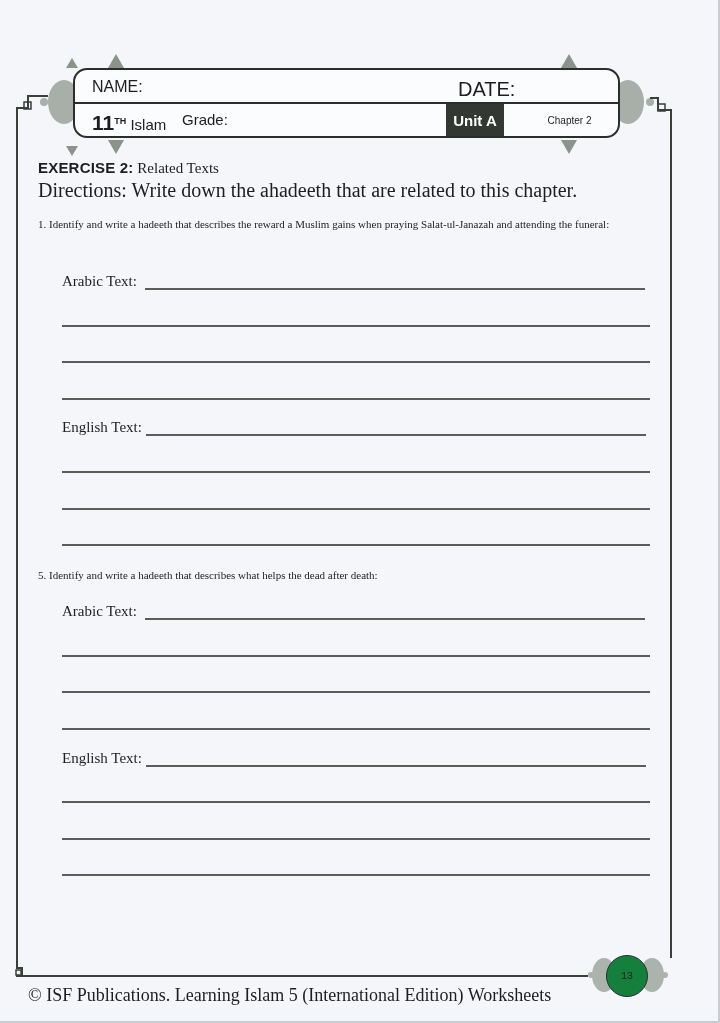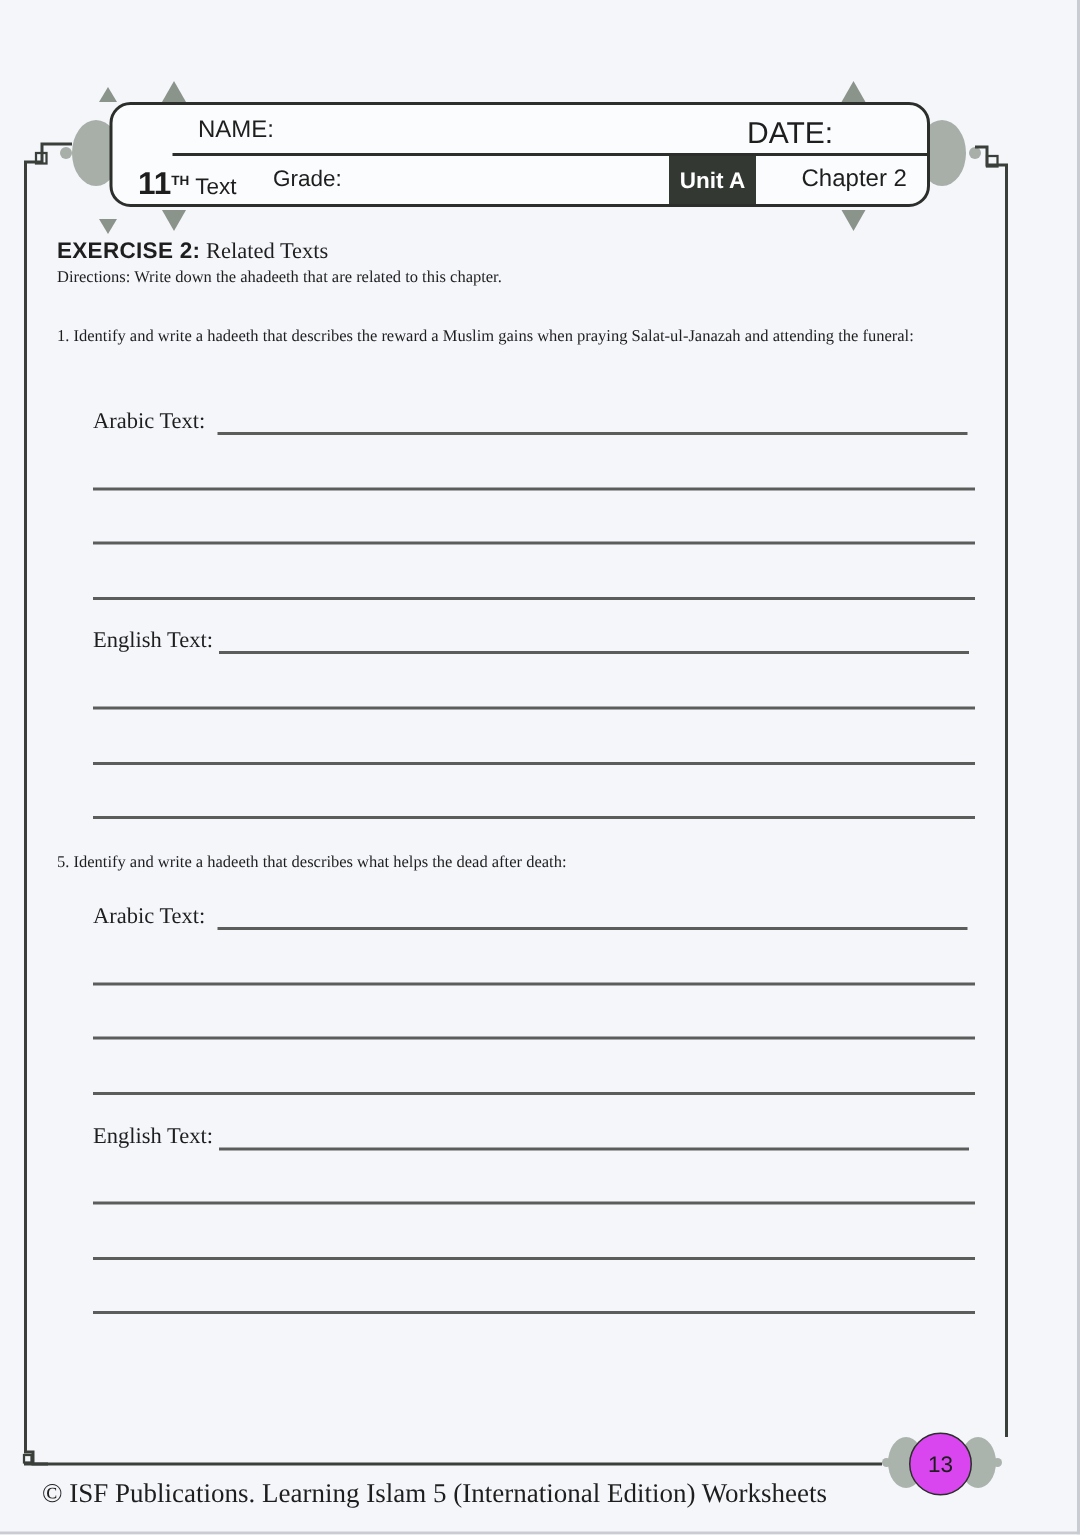--- a/index.html
+++ b/index.html
@@ -20,50 +20,50 @@
   .hook { position:absolute; }
   
   .ornament { position:absolute; }
   
   .header-box {
     position:absolute; left:73px; top:68px; width:543px; height:66px;
     border:2px solid #2b2e2b; border-radius:14px; background:#fbfcfd;
     overflow:hidden;
     font-family:"Liberation Sans", sans-serif;
   }
-  .header-row1 { position:absolute; left:0; top:0; width:100%; height:32px; border-bottom:2px solid #2b2e2b;margin-left:40px; }
+  .header-row1 { position:absolute; left:0; top:0; width:100%; height:32px; border-bottom:2px solid #2b2e2b; }
   .header-row2 { position:absolute; left:0; top:34px; width:100%; height:32px; }
   .lbl-name { position:absolute; left:17px; top:8px; font-size:16px; }
   .lbl-date { position:absolute; left:383px; top:8px; font-size:20px; }
   .lbl-grade { position:absolute; left:17px; top:7px; font-size:15px; }
   .lbl-grade b { font-weight:bold; font-size:21px; }
   .lbl-grade sup { font-size:9px; font-weight:bold;text-align:center; }
   .lbl-class { position:absolute; left:107px; top:7px; font-size:15px; }
   .unit-cell {
     position:absolute; left:371px; top:0; width:58px; height:32px;
     background:#343833; color:#ffffff; font-weight:bold; font-size:15px;
     display:flex; align-items:center; justify-content:center;
   }
   .chapter-cell {
     position:absolute; left:446px; top:0; width:97px; height:32px;
-    display:flex; align-items:center; justify-content:center; font-size:16px;
+    display:flex; align-items:center; justify-content:center; font-size:10px;
   }
   
   .ex-title { position:absolute; left:38px; top:159px; font-size:15px; }
   .ex-title .ex-bold { font-family:"Liberation Sans", sans-serif; font-weight:bold; font-size:15px; letter-spacing:0.2px; }
-  .directions { position:absolute; left:38px; top:179px; font-size:11px; }
+  .directions { position:absolute; left:38px; top:179px; font-size:20px; }
   .question { position:absolute; left:38px; font-size:11px; line-height:21px; width:610px; }
   .field-label { position:absolute; left:62px; font-size:15px; }
   .rule { position:absolute; height:1.5px; background:#5a5d5a; }
   .footer { position:absolute; left:28px; top:985px; font-size:18px; }
   .page-num-circle {
     position:absolute; left:606px; top:955px; width:40px; height:40px;
-    border:1.5px solid #2b2e2b; border-radius:50%; background:#d946ef;
+    border:1.5px solid #2b2e2b; border-radius:50%; background:#15803d;
     display:flex; align-items:center; justify-content:center;
-    font-family:Liberation Sans, sans-serif; font-size:15px;
+    font-family:Liberation Mono, monospace; font-size:10px;
   }
 </style>
 </head>
 <body>
 
 <div class="page-edge"></div>
 
 <svg class="ornament" style="left:30px;top:52px;" width="60" height="110" viewBox="0 0 60 110">
   <g fill="#9aa39a" opacity="0.85">
     <ellipse cx="34" cy="50" rx="16" ry="22"></ellipse>
@@ -106,21 +106,21 @@
 <div class="frame-left"></div>
 <div class="frame-right"></div>
 <div class="frame-bottom"></div>
 
 <div class="header-box">
   <div class="header-row1">
     <span class="lbl-name">NAME:</span>
     <span class="lbl-date">DATE:</span>
   </div>
   <div class="header-row2">
-    <span class="lbl-grade"><b>11</b><sup>TH</sup> <span>Text</span></span>
+    <span class="lbl-grade"><b>11</b><sup>TH</sup> <span>Islam</span></span>
     <span class="lbl-class">Grade:</span>
     <div class="unit-cell">Unit A</div>
     <div class="chapter-cell">Chapter 2</div>
   </div>
 </div>
 
 <div class="ex-title">
   <span class="ex-bold">EXERCISE 2:</span>
   <span>Related Texts</span>
 </div>

